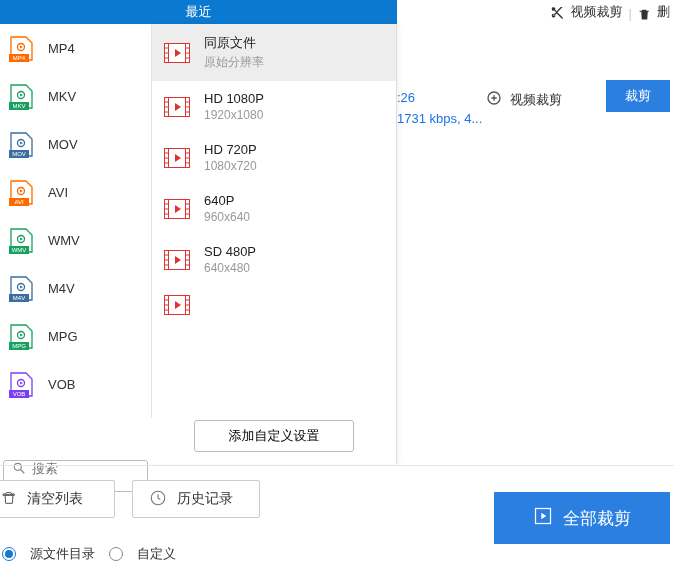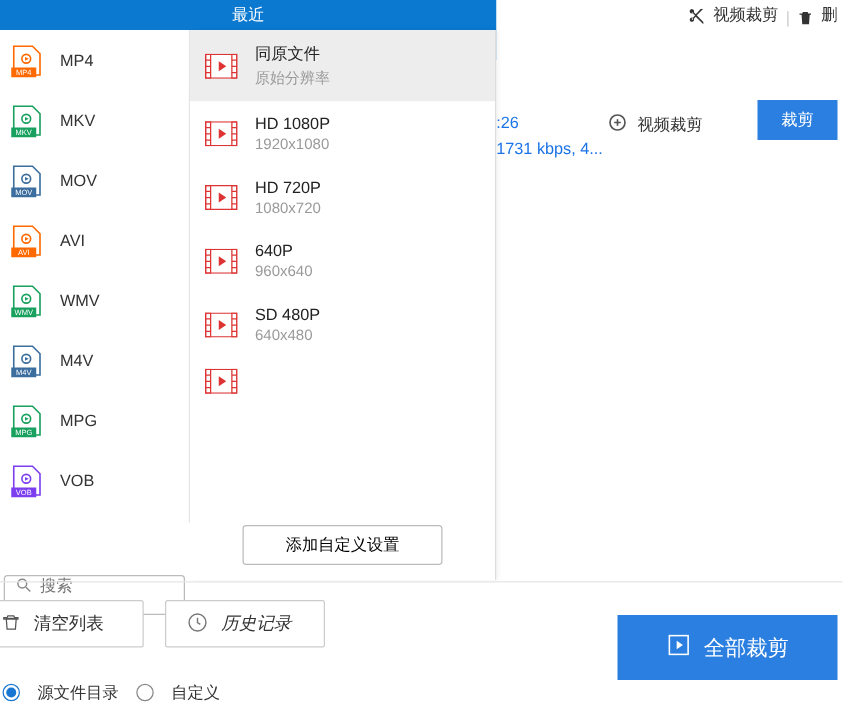--- a/index.html
+++ b/index.html
@@ -36,21 +36,21 @@
 .info-area .line2 { margin-top: 6px; }
 
 .output-fmt { position: absolute; top: 90px; left: 486px; display: flex; align-items: center; gap: 8px; color: #333; font-size: 13px; }
 
 .small-crop-btn { position: absolute; top: 80px; right: 4px; width: 64px; height: 32px; background: #2a7fe0; color: #ffffff; border: none; font-size: 13px; cursor: pointer; }
 
 .bottom-divider { position: absolute; top: 465px; left: 0; right: 0; height: 1px; background: #e5e5e5; }
 
 .clear-btn, .history-btn { position: absolute; top: 480px; height: 38px; border: 1px solid #ccc; background: #fff; border-radius: 2px; display: flex; align-items: center; gap: 10px; padding: 0 16px; font-size: 14px; color: #333; cursor: pointer; }
 .clear-btn { left: -10px; width: 125px; border-top-left-radius:0; border-bottom-left-radius:0; padding-left:10px; }
-.history-btn { left: 132px; width: 128px; font-style: italic; }
+.history-btn { left: 132px; width: 128px; }
 
 .radio-row { position: absolute; top: 545px; left: 2px; display: flex; align-items: center; gap: 14px; font-size: 13px; color: #333; }
 .radio { width: 14px; height: 14px; border-radius: 50%; border: 1.5px solid #1976d2; display: inline-flex; align-items: center; justify-content: center; }
 .radio.checked::after { content: ""; width: 8px; height: 8px; background: #1976d2; border-radius: 50%; }
 .radio.unchecked { border-color: #888; }
 
 .big-crop-btn { position: absolute; top: 492px; right: 4px; width: 176px; height: 52px; background: #2a7fe0; color: #fff; border: none; font-size: 17px; display: flex; align-items: center; justify-content: center; gap: 10px; cursor: pointer; }
 </style>
 </head>
 <body>

